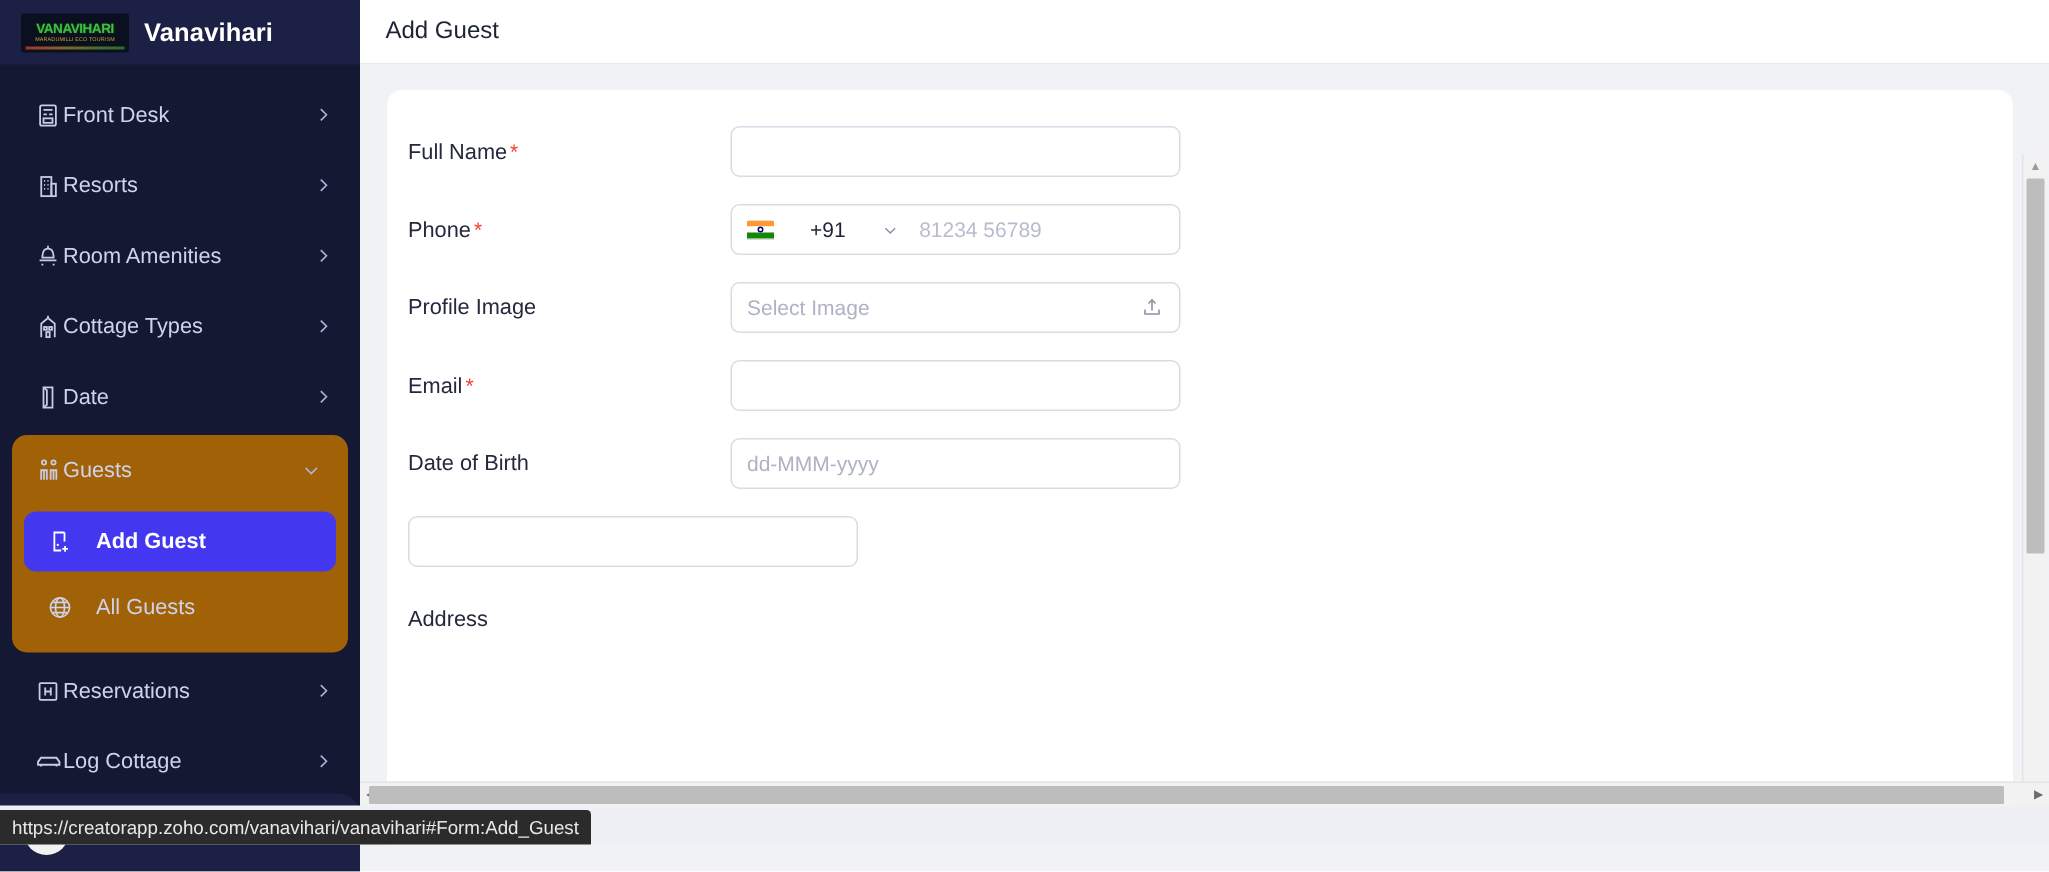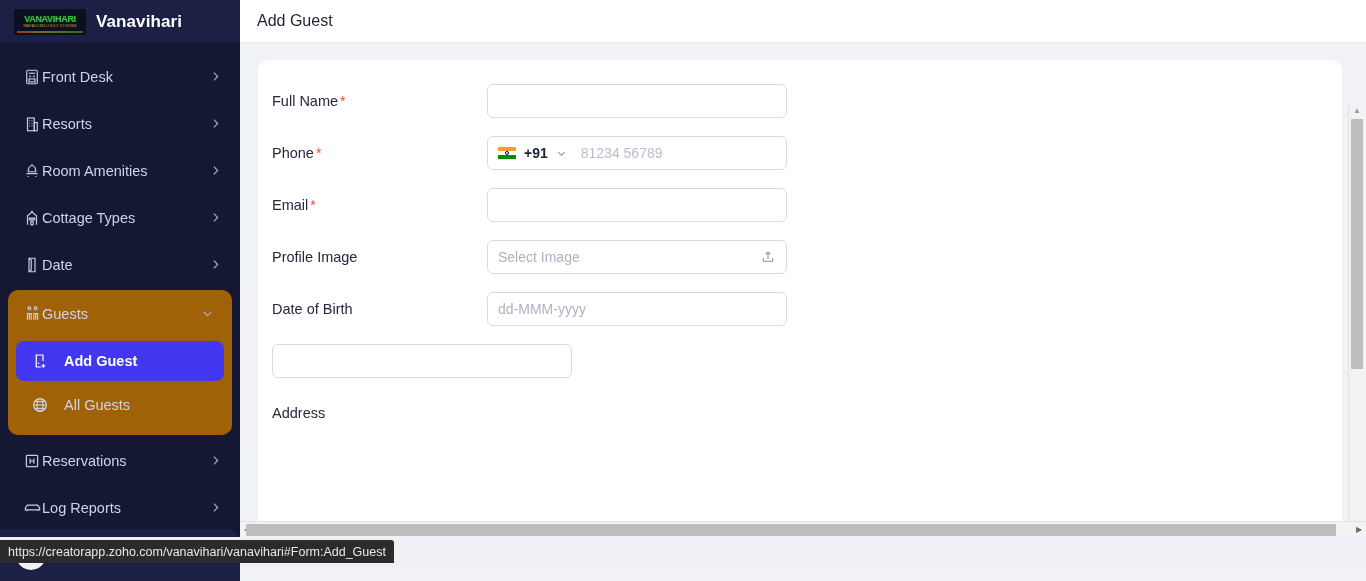--- a/index.html
+++ b/index.html
@@ -259,24 +259,23 @@
   .phone-box {
     width: 300px;
     height: 34px;
     border: 1px solid #d9dbe6;
     border-radius: 6px;
     display: flex;
     align-items: center;
     overflow: hidden;
   }
   .cc {
-    display: flex; align-items: center; gap: 8px;
+    display: flex; align-items: center; gap: 24px;
     padding: 0 8px 0 10px;
     height: 100%;
-    font-weight: bold;
   }
   .flag {
     width: 18px; height: 13px;
     border-radius: 1px;
     overflow: hidden;
     display: flex; flex-direction: column;
     box-shadow: 0 0 0 .5px #ccc inset;
     position: relative;
   }
   .flag i { display: block; height: 33.34%; width: 100%; }
@@ -558,21 +557,21 @@
       </div>
 
       <div class="nav-item">
         <span class="ico">
           <svg width="19" height="19" viewBox="0 0 24 24" fill="none" stroke="currentColor" stroke-width="1.6">
             <path d="M3 15 H21 V12.5 L18.5 9 H5.5 L3 12.5 Z"></path>
             <line x1="5.5" y1="15" x2="5.5" y2="16.5"></line>
             <line x1="18.5" y1="15" x2="18.5" y2="16.5"></line>
           </svg>
         </span>
-        <span class="label">Log Reports</span>
+        <span class="label">Log Cottage</span>
         <span class="chev">
           <svg width="13" height="13" viewBox="0 0 24 24" fill="none" stroke="currentColor" stroke-width="2">
               <polyline points="9 5 16 12 9 19"></polyline>
             </svg>
         </span>
       </div>
 
     </nav>
 
     <div class="user-bar">
@@ -625,45 +624,45 @@
                         <polyline points="5 9 12 16 19 9"></polyline>
                       </svg>
                   </span>
                 </div>
                 <div class="phone-input">81234 56789</div>
               </div>
             </div>
           </div>
 
           <div class="row">
-            <div class="lbl"><span>Email</span><span class="req">*</span></div>
-            <div class="fieldcol">
-              <div class="input tall">
-                  <span></span>
-                </div>
-            </div>
-          </div>
-
-          <div class="row">
             <div class="lbl"><span>Profile Image</span></div>
             <div class="fieldcol">
               <div class="input tall ph">
                 <span>Select Image</span>
                 <span class="input-icon">
                   <svg width="16" height="16" viewBox="0 0 24 24" fill="none" stroke="currentColor" stroke-width="1.6">
                     <path d="M12 15 V4.5"></path>
                     <polyline points="8.5 8 12 4.5 15.5 8"></polyline>
                     <path d="M5 14 V18.5 H19 V14"></path>
                   </svg>
                 </span>
               </div>
             </div>
           </div>
 
           <div class="row">
+            <div class="lbl"><span>Email</span><span class="req">*</span></div>
+            <div class="fieldcol">
+              <div class="input tall">
+                  <span></span>
+                </div>
+            </div>
+          </div>
+
+          <div class="row">
             <div class="lbl"><span>Date of Birth</span></div>
             <div class="fieldcol">
               <div class="input tall ph">
                   <span>dd-MMM-yyyy</span>
                 </div>
             </div>
           </div>
 
           <div class="row">
             <div class="fieldcol">

